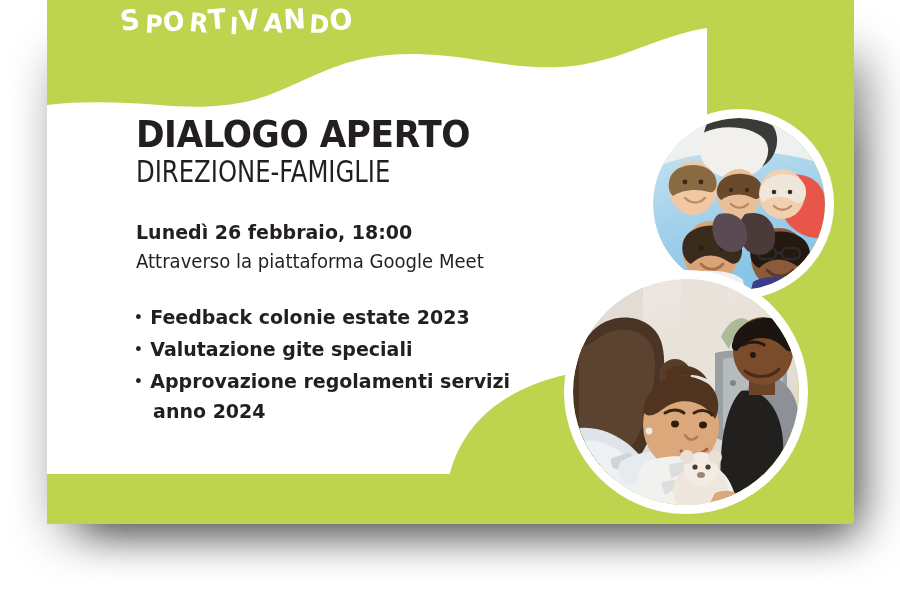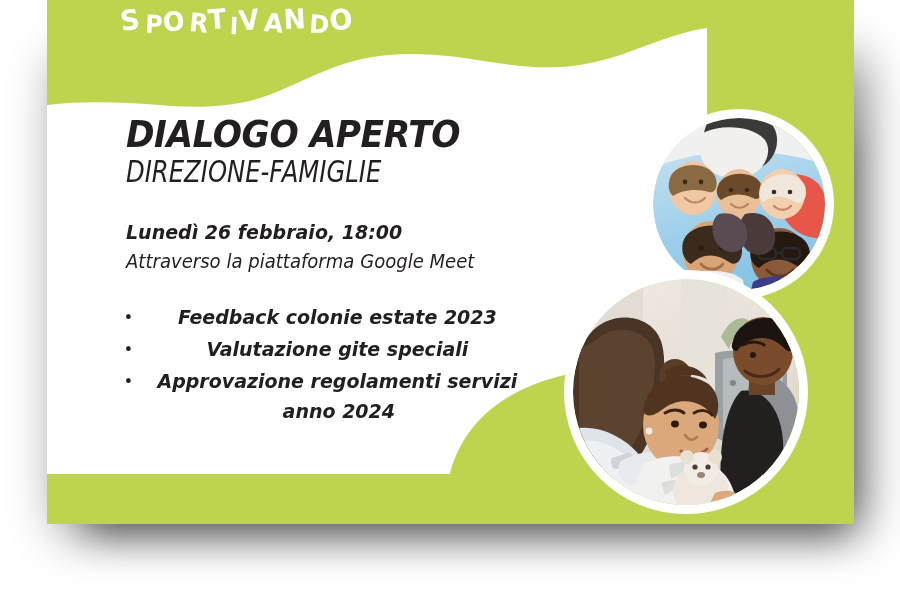--- a/index.html
+++ b/index.html
@@ -129,26 +129,25 @@
   .logo-text span:nth-child(6){ transform: rotate(2deg)  translateY(3px)  scale(.92,.95); }
   .logo-text span:nth-child(7){ transform: rotate(-6deg) translateY(-1px) scale(1.04,1.12); }
   .logo-text span:nth-child(8){ transform: rotate(5deg)  translateY(1px)  scale(1.0,1.02); }
   .logo-text span:nth-child(9){ transform: rotate(-3deg) translateY(-2px) scale(1.06,1.10); }
   .logo-text span:nth-child(10){transform: rotate(4deg)  translateY(2px)  scale(.96,1.0); }
   .logo-text span:nth-child(11){transform: rotate(-6deg) translateY(-1px) scale(1.08,1.14); }
 
   
   .content {
     position: absolute;
-    left: 79px;
+    left: 89px;
     top: 124px;
     width: 430px;
     z-index: 5;
     color: #231f20;
-    font-style: italic;
   }
 
   .title {
     font-family: "DejaVu Sans", sans-serif;
     font-weight: 700;
     font-size: 37px;
     line-height: 1.0;
     letter-spacing: -0.5px;
     margin: 0;
     color: #231f20;
@@ -185,21 +184,20 @@
     margin: 8px 0 0 0;
     color: #231f20;
     transform: scaleX(.95);
     transform-origin: left center;
   }
 
   .agenda {
     margin: 30px 0 0 0;
     padding: 0;
     list-style: none;
-    text-align: center;
   }
   .agenda li {
     position: relative;
     font-family: "DejaVu Sans", sans-serif;
     font-weight: 700;
     font-size: 20px;
     line-height: 1.5;
     color: #231f20;
     padding-left: 15px;
     margin-bottom: 2px;

